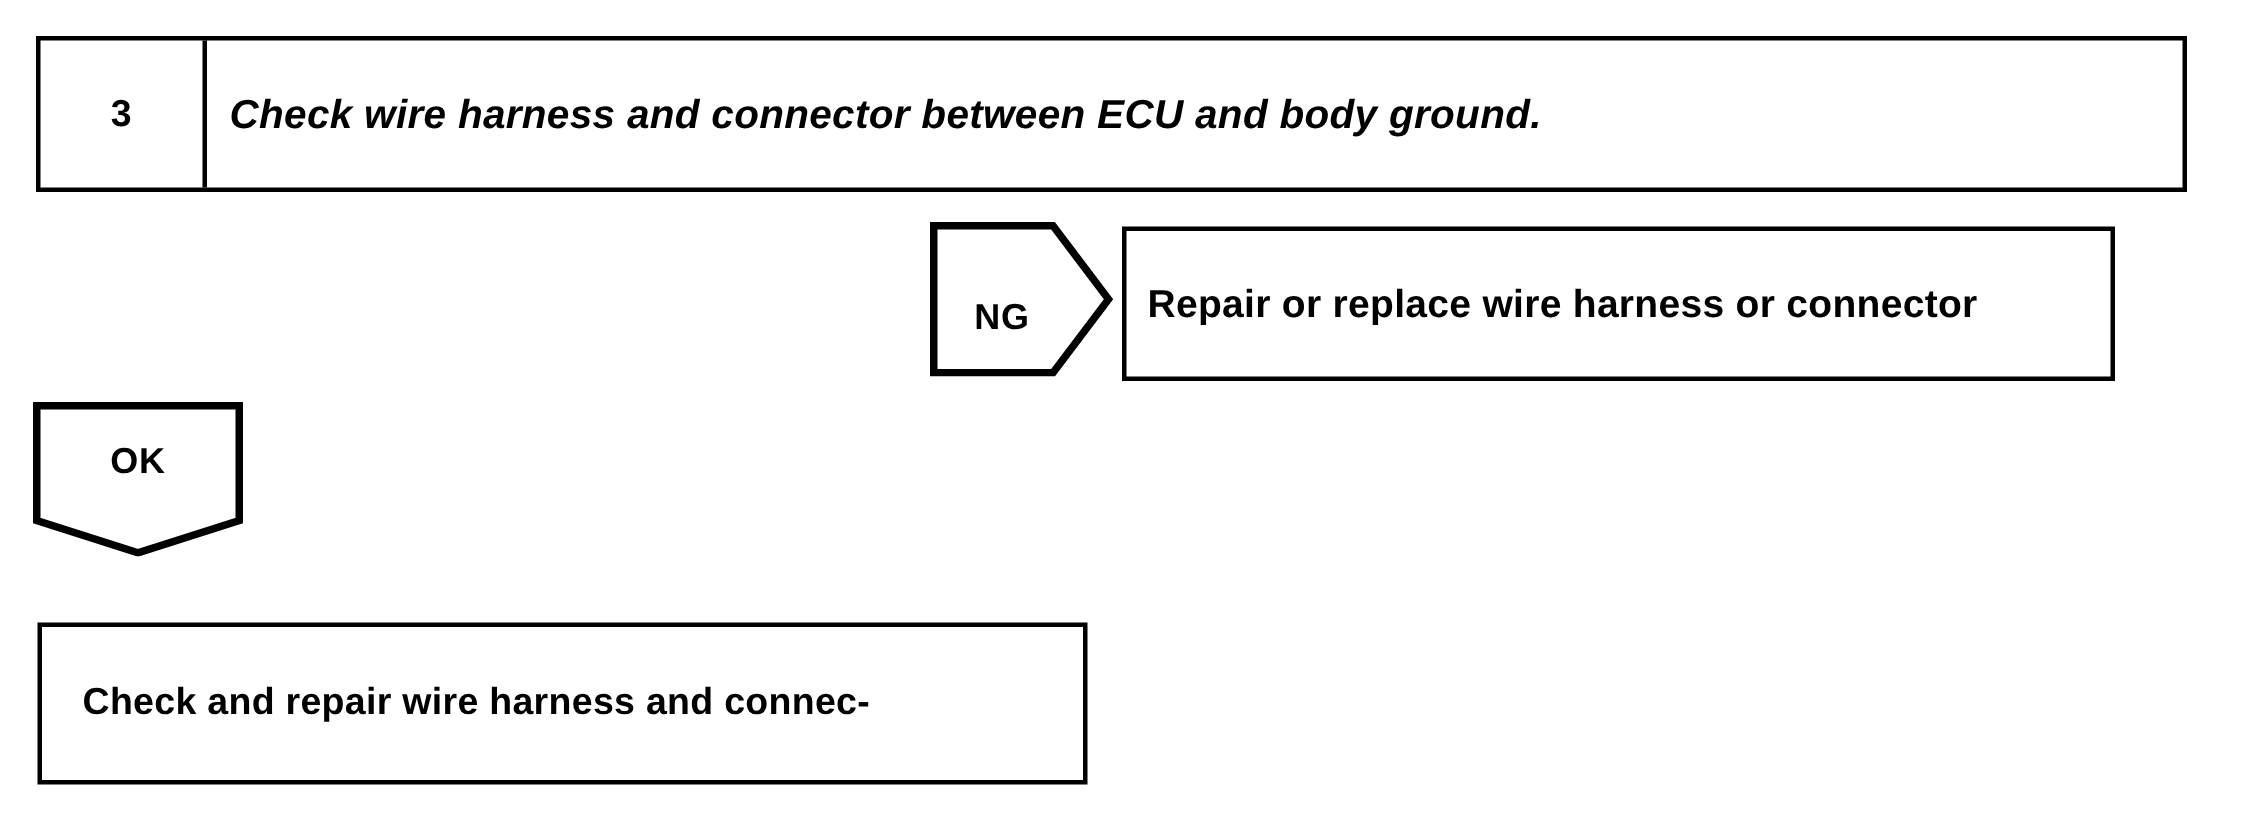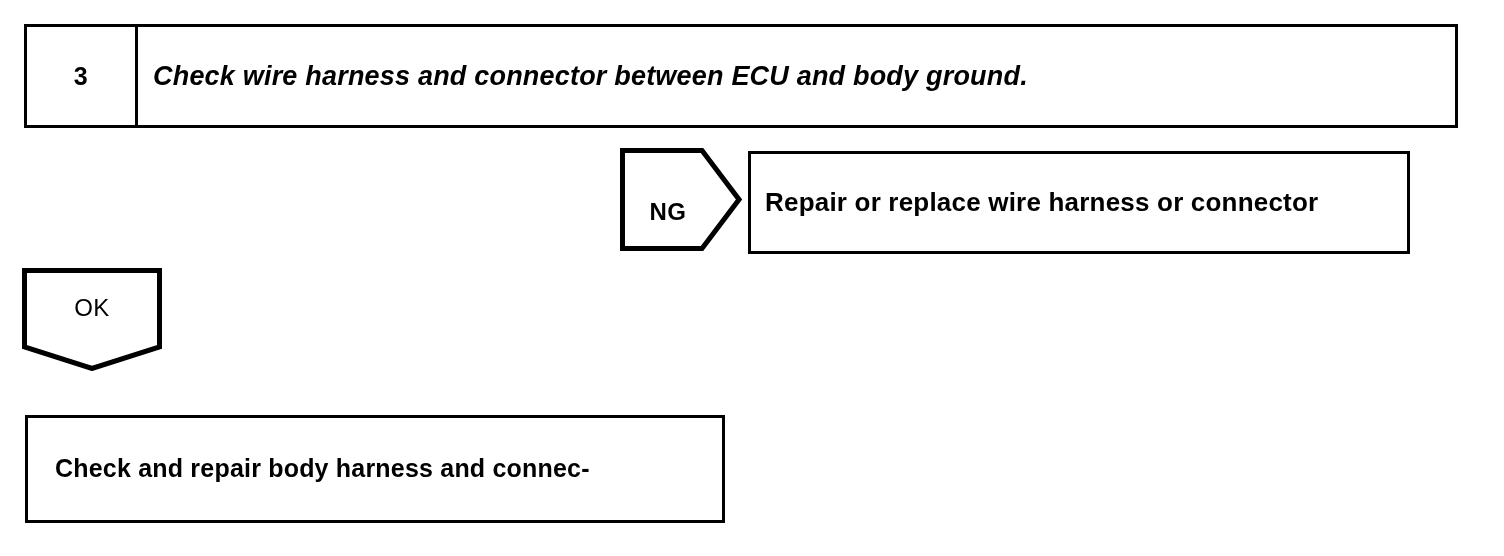--- a/index.html
+++ b/index.html
@@ -123,21 +123,21 @@
   .ok-arrow .ok-label {
     position: absolute;
     left: 0;
     top: 0;
     width: 140px;
     height: 80px;
     display: flex;
     align-items: center;
     justify-content: center;
     font-size: 24px;
-    font-weight: normal;
+    font-weight: bold;
     letter-spacing: 0.5px;
   }
 
   
   .final-box {
     position: absolute;
     left: 25px;
     top: 415px;
     width: 700px;
     height: 108px;
@@ -183,16 +183,16 @@
   </div>
 
   <div class="ok-arrow">
     <svg width="140" height="103" viewBox="0 0 140 103">
       <polygon points="2.5,2.5 137.5,2.5 137.5,79 70,100.5 2.5,79" fill="#ffffff" stroke="#000000" stroke-width="5" stroke-linejoin="miter"></polygon>
     </svg>
     <div class="ok-label">OK</div>
   </div>
 
   <div class="final-box">
-    <div class="line">Check and repair body harness and connec-</div>
+    <div class="line">Check and repair wire harness and connec-</div>
   </div>
 
 </div>
 
 </body></html>

